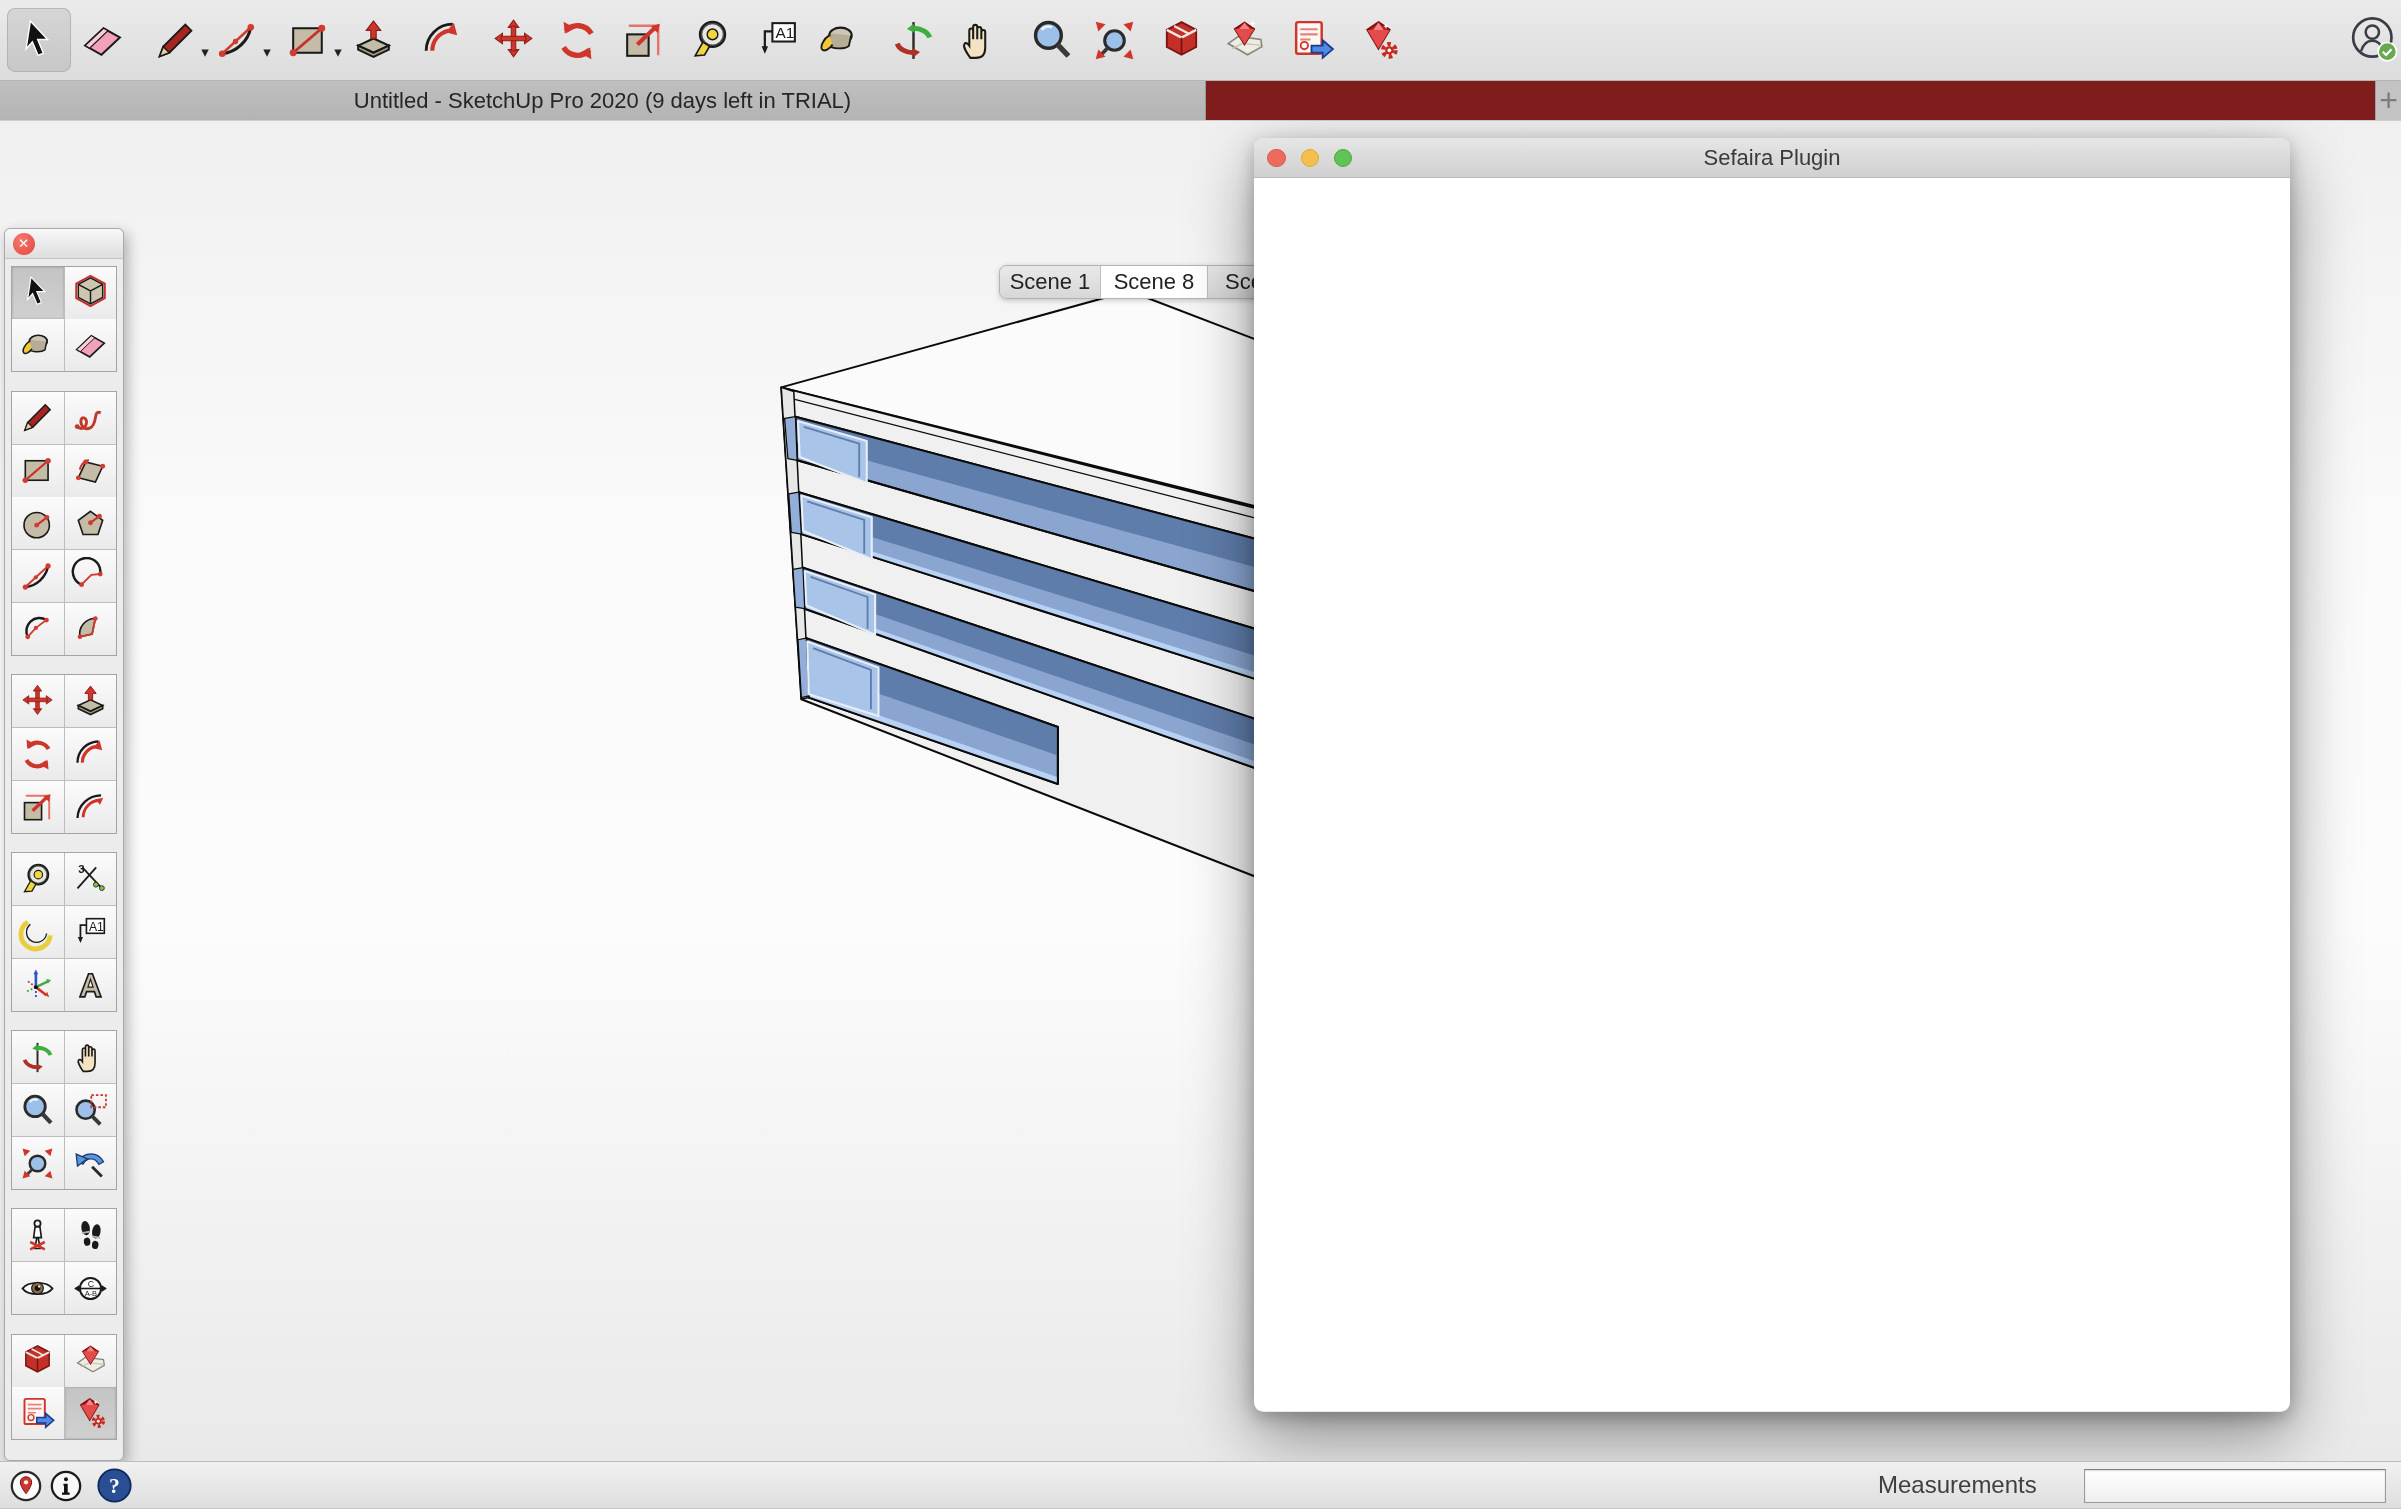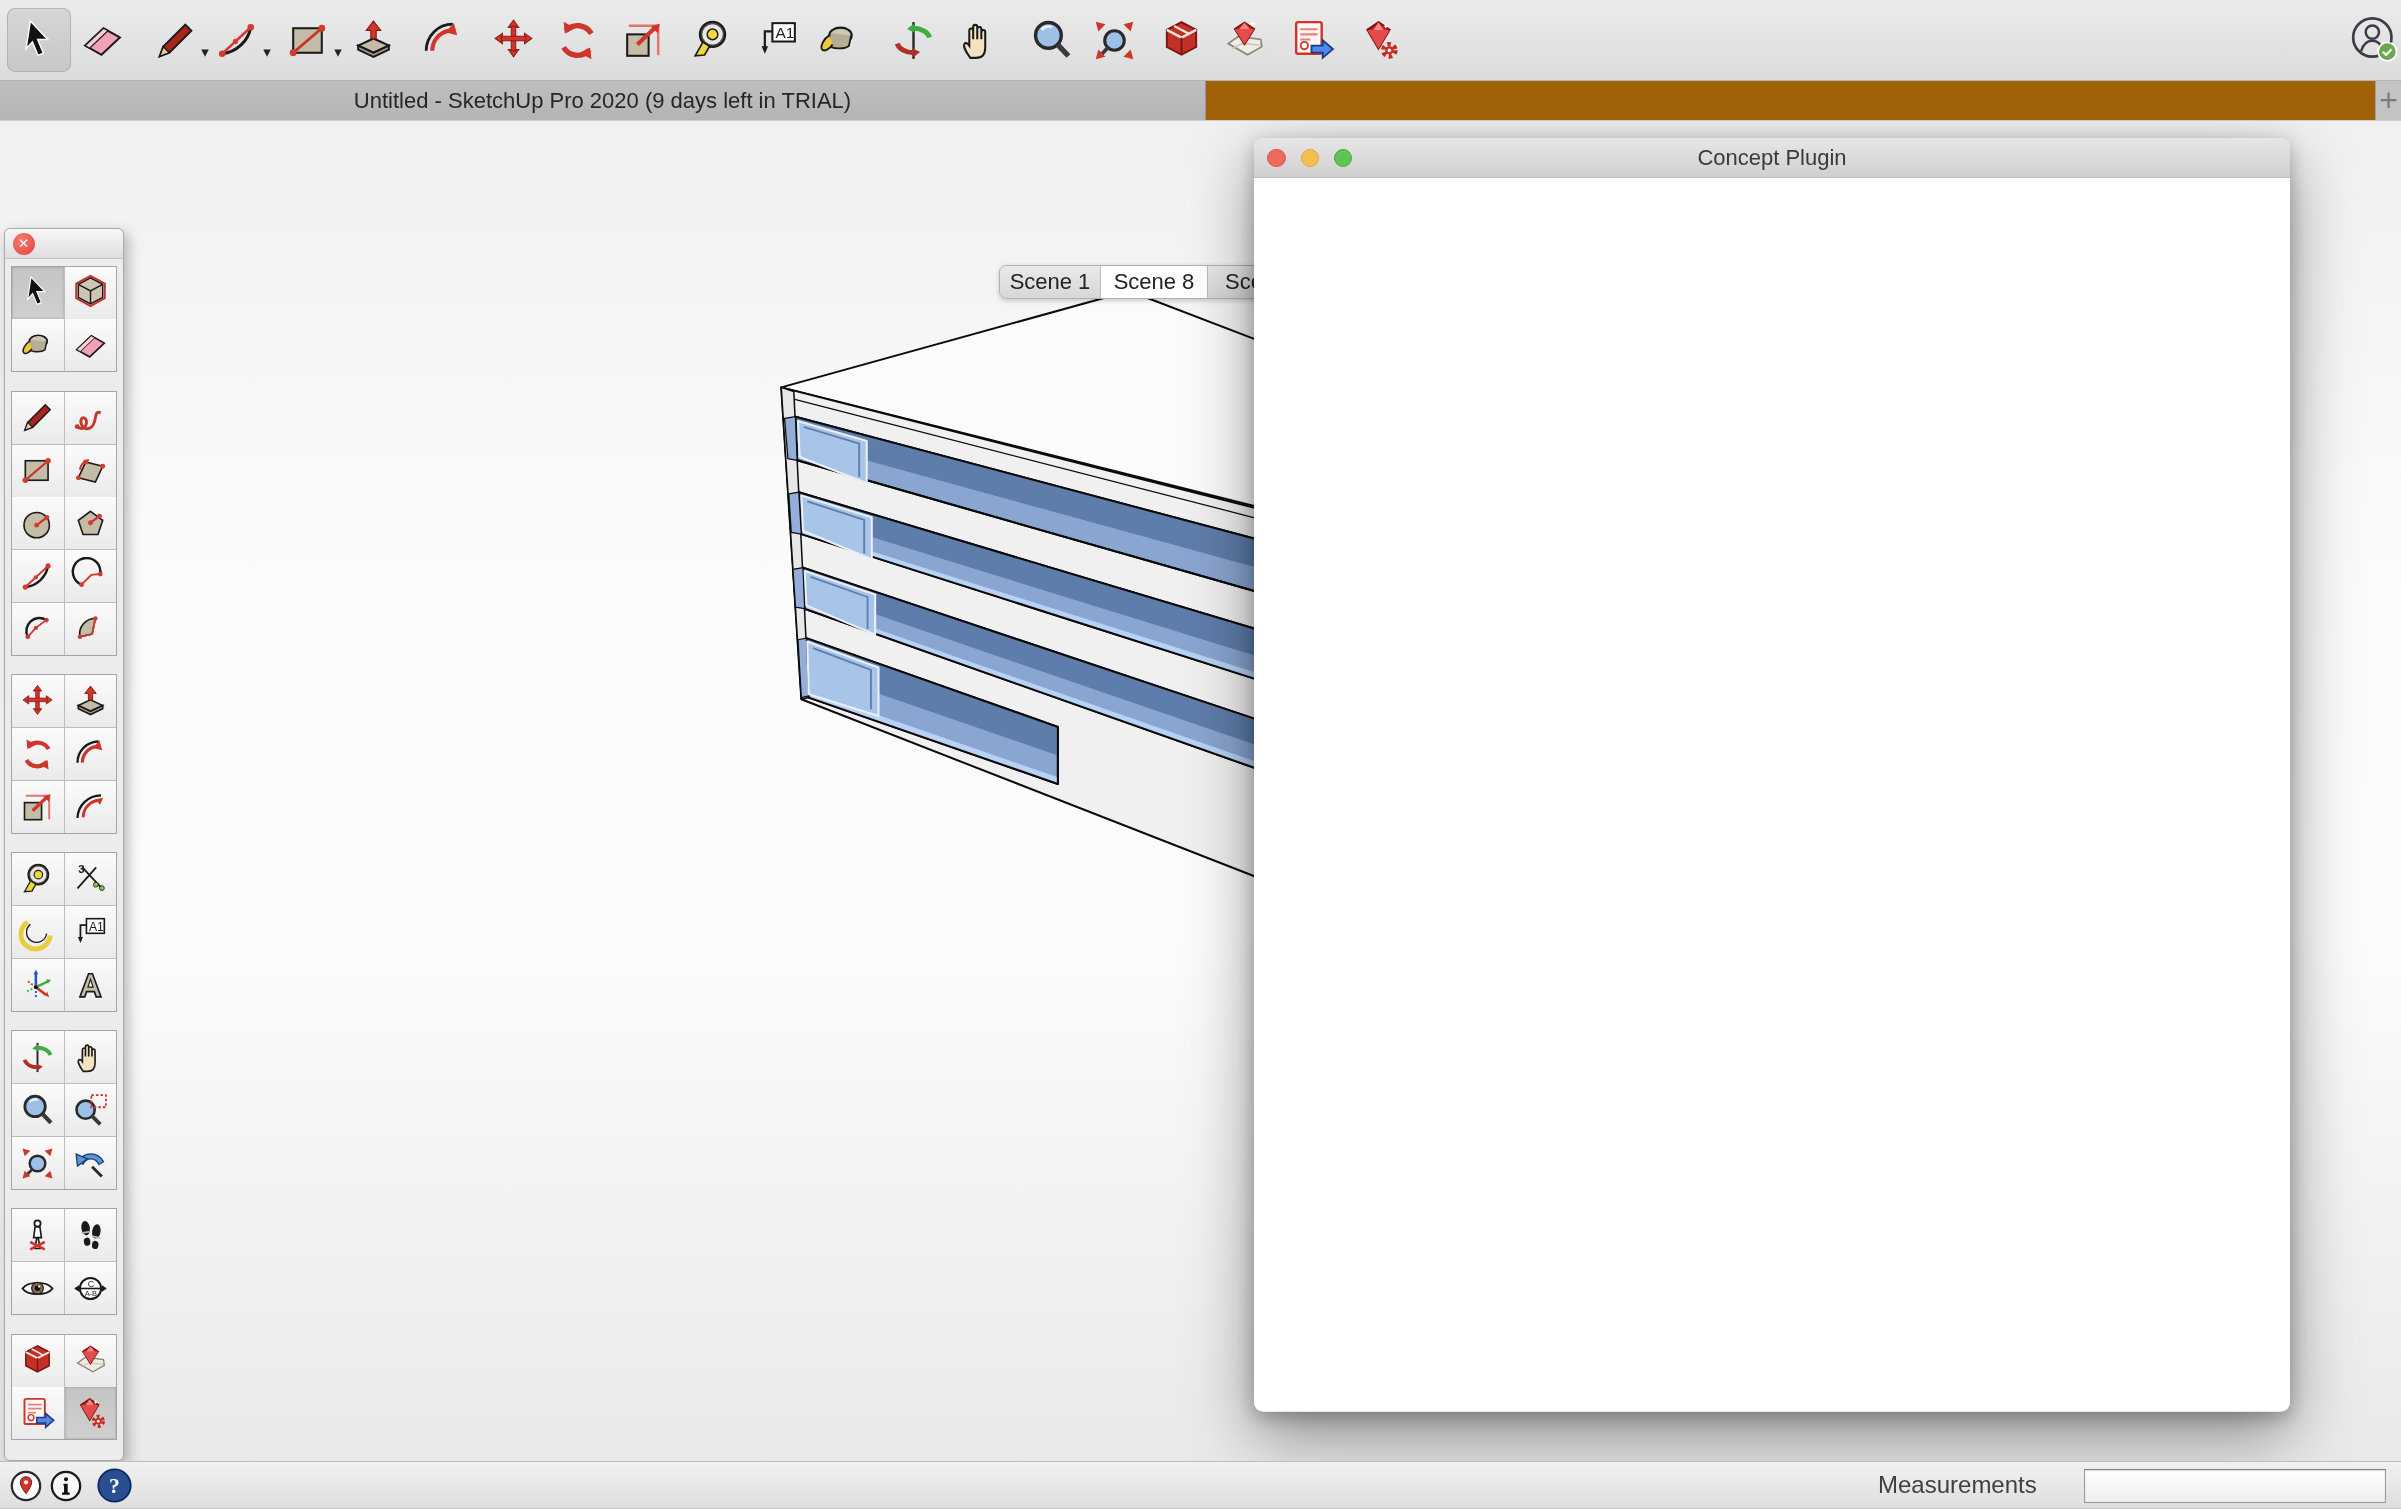--- a/index.html
+++ b/index.html
@@ -11,21 +11,21 @@
   .toolbar{position:absolute;left:0;top:0;width:2401px;height:81px;
     background:linear-gradient(#ebebeb,#dcdcdc);border-bottom:0.8px solid #b4b4b4;z-index:9}
   .tb-item{position:absolute;top:8.4px;width:64px;height:64px;display:flex;align-items:center;justify-content:center;border-radius:8.4px}
   .tb-item.active{background:linear-gradient(#d6d6d6,#c7c7c7);box-shadow:inset 0 0 0 0.8px #adadad}
   .tb-ic{width:49px;height:49px;display:block}
   .tb-ic svg{width:100%;height:100%;display:block}
   .caret{position:absolute;right:-1.7px;bottom:13.4px;font-size:15px;color:#222;line-height:1}
   .account{position:absolute;left:2349px;top:15px;width:50px;height:50px}
 
   
-  .tabbar{position:absolute;left:0;top:81px;width:2401px;height:39px;background:#a16207;z-index:9}
+  .tabbar{position:absolute;left:0;top:81px;width:2401px;height:39px;background:#7f1d1d;z-index:9}
   .wtab{position:absolute;top:0;height:39px;display:flex;align-items:center;justify-content:center;
     font-size:22px;color:#262626;white-space:nowrap;overflow:hidden}
   .wtab.left{left:0;width:1206px;background:linear-gradient(#bfbfbf,#b4b4b4);border-right:0.8px solid #979797}
   .wtab.right{left:1207px;width:1169px;background:linear-gradient(#d2d2d2,#c7c7c7)}
   .newtab{position:absolute;left:2375px;top:0;width:26px;height:39px;background:#c3c3c3;border-left:0.8px solid #9e9e9e;
     display:flex;align-items:center;justify-content:center;font-size:32px;color:#7c7c7c;font-weight:300}
 
   
   .viewport{position:absolute;left:0;top:120px;width:2401px;height:1342px;
     background:linear-gradient(#f0f0f0 0%,#fafafa 30%,#fcfcfc 60%,#e9e9e9 100%);border-top:0.8px solid #cfcfcf;z-index:1}
@@ -787,21 +787,21 @@
           </div>
         </div>
       </div>
   </div>
 
   <div class="plugin">
     <div class="plugin-titlebar">
       <span class="tl red"></span>
       <span class="tl yellow"></span>
       <span class="tl green"></span>
-      <span class="plugin-title">Concept Plugin</span>
+      <span class="plugin-title">Sefaira Plugin</span>
     </div>
     <div class="plugin-content"></div>
   </div>
 
   <div class="statusbar">
     <span class="sb-icon" style="left:9.2px">
       <svg viewBox="0 0 24 24">
         <circle cx="12" cy="12" r="10" fill="#fdfdfd" stroke="#2a2a2a" stroke-width="1.6"></circle>
         <path d="M12 5.5c2.3 0 4 1.7 4 3.9 0 2.9-4 8.1-4 8.1s-4-5.2-4-8.1c0-2.2 1.7-3.9 4-3.9z" fill="#d0352b" stroke="#7a1410" stroke-width="0.7"></path>
         <circle cx="12" cy="9.4" r="1.5" fill="#ffffff"></circle>

